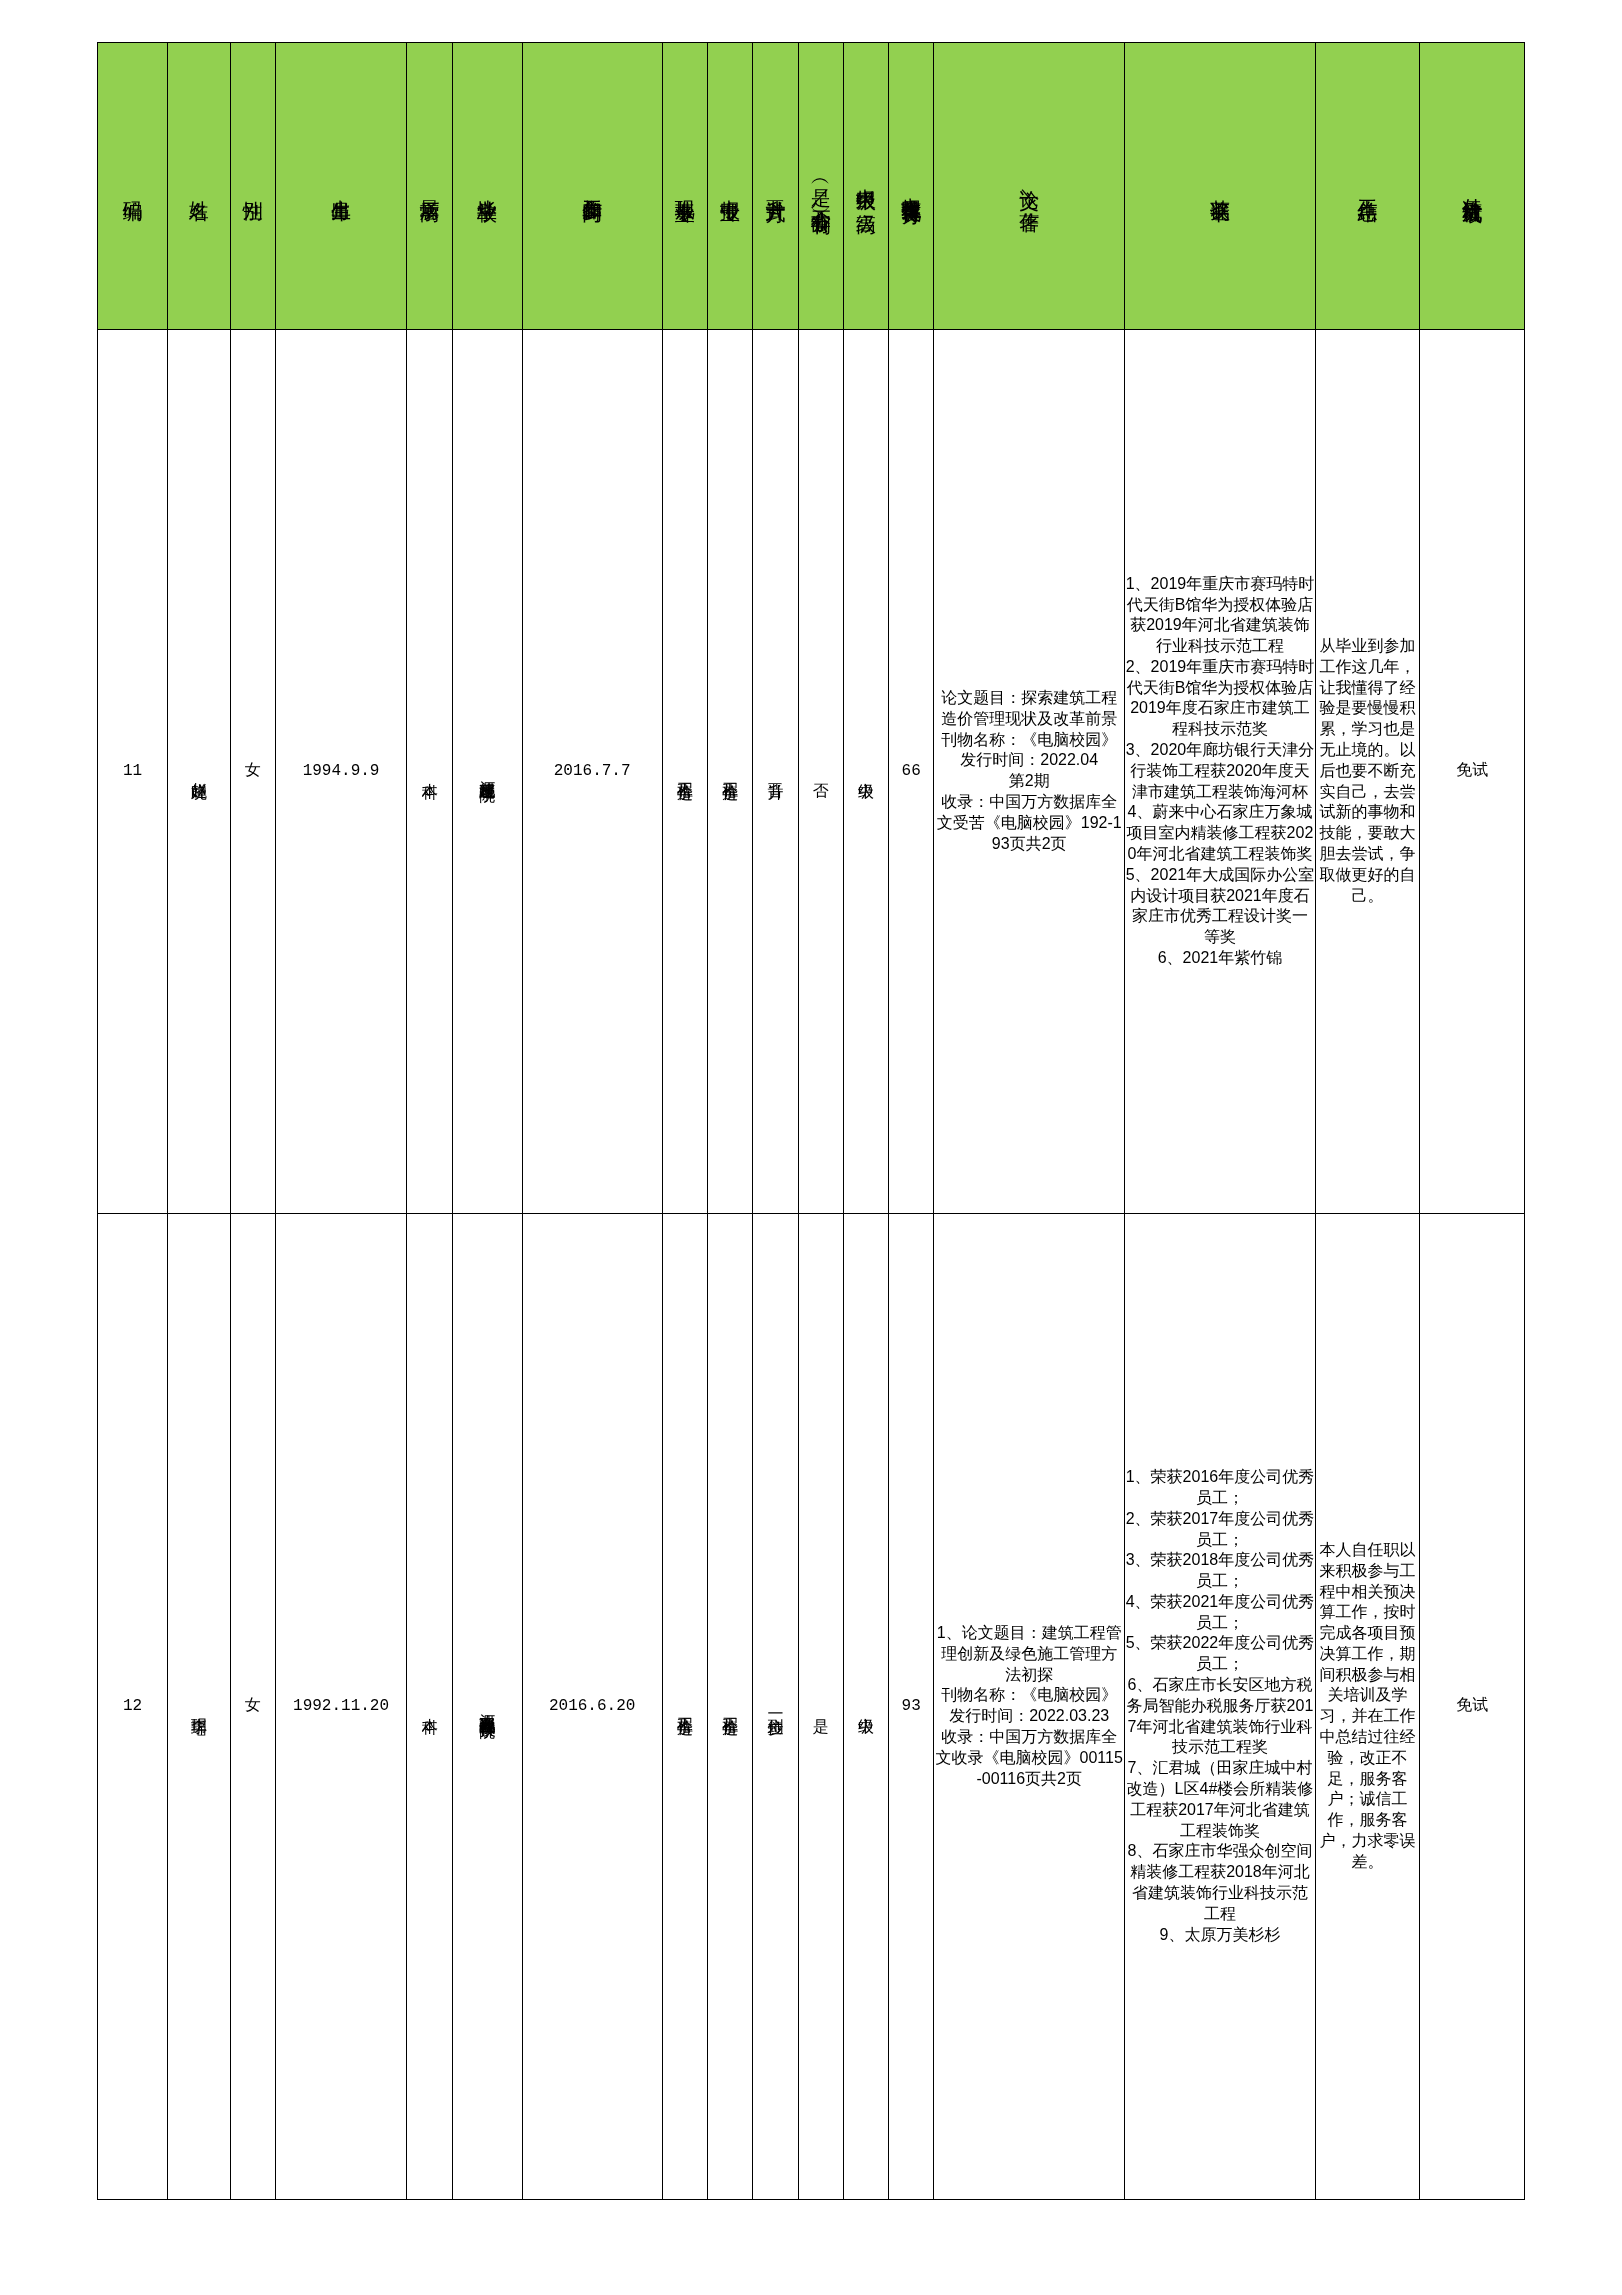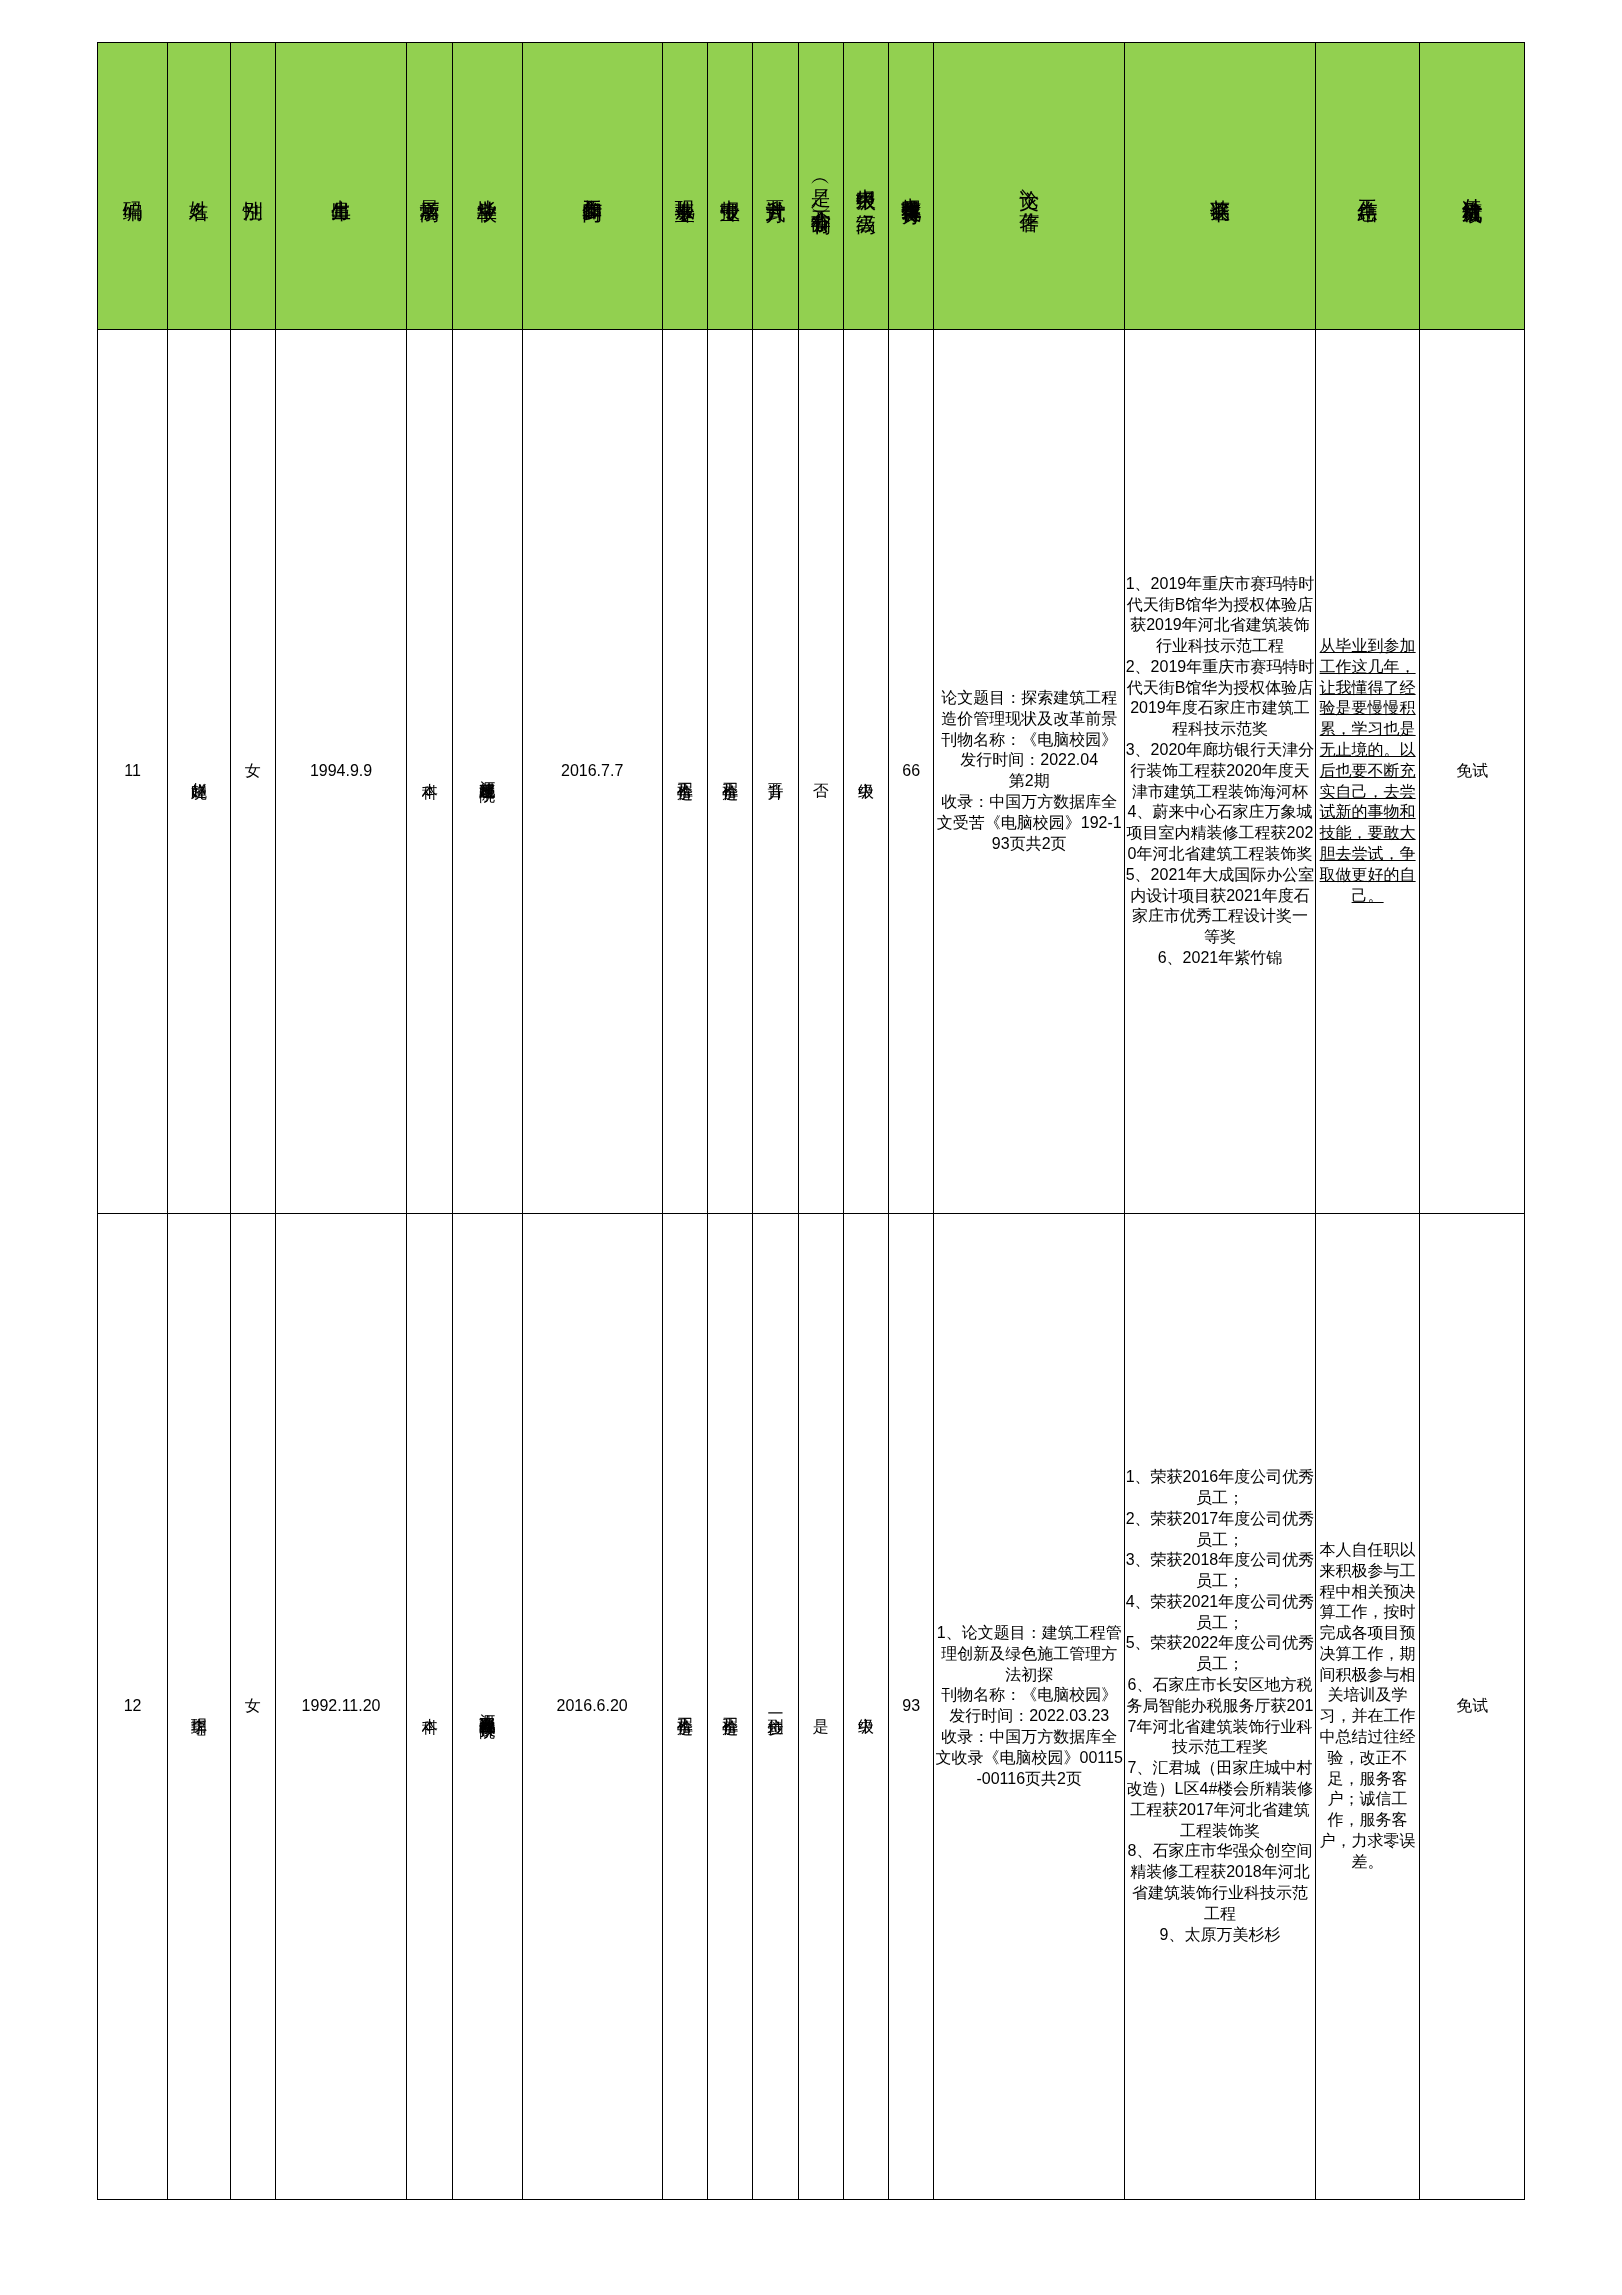--- a/index.html
+++ b/index.html
@@ -91,20 +91,21 @@
     font-size: 20px;
     line-height: 1.42;
     overflow: hidden;
     white-space: pre-wrap;
     word-break: break-all;
   }
   td.cell-h {
     font-size: 20px;
     padding: 3.2px 1.6px;
     word-break: break-all;
+    font-family: Liberation Mono, monospace;
   }
   .r1 { height: 884px; }
   .r2 { height: 986px; }
   .clip {
     overflow: hidden;
     display: block;
   }
   .clip-1 { max-height: 867px; }
   .clip-2 { max-height: 968px; }
   .summary-box {
@@ -276,21 +277,21 @@
 刊物名称：《电脑校园》
 发行时间：2022.04
 第2期
 收录：中国万方数据库全文受苦《电脑校园》192-193页共2页</span></td>
         <td class="cell-block"><span class="clip clip-1">1、2019年重庆市赛玛特时代天街B馆华为授权体验店获2019年河北省建筑装饰行业科技示范工程
 2、2019年重庆市赛玛特时代天街B馆华为授权体验店2019年度石家庄市建筑工程科技示范奖
 3、2020年廊坊银行天津分行装饰工程获2020年度天津市建筑工程装饰海河杯
 4、蔚来中心石家庄万象城项目室内精装修工程获2020年河北省建筑工程装饰奖
 5、2021年大成国际办公室内设计项目获2021年度石家庄市优秀工程设计奖一等奖
 6、2021年紫竹锦</span></td>
-        <td class="cell-block" style="vertical-align:middle;text-decoration:underline;"><span class="summary-box">从毕业到参加工作这几年，让我懂得了经验是要慢慢积累，学习也是无止境的。以后也要不断充实自己，去尝试新的事物和技能，要敢大胆去尝试，争取做更好的自己。</span></td>
+        <td class="cell-block" style="vertical-align:middle;"><span class="summary-box">从毕业到参加工作这几年，让我懂得了经验是要慢慢积累，学习也是无止境的。以后也要不断充实自己，去尝试新的事物和技能，要敢大胆去尝试，争取做更好的自己。</span></td>
         <td class="cell-h">免试</td>
       </tr>
 
       <tr class="data-row r2">
         <td class="cell-h">12</td>
         <td class="cell-v">
             <div class="vwrap">
               <span class="vtext">李玥瑶</span>
             </div>
           </td>

